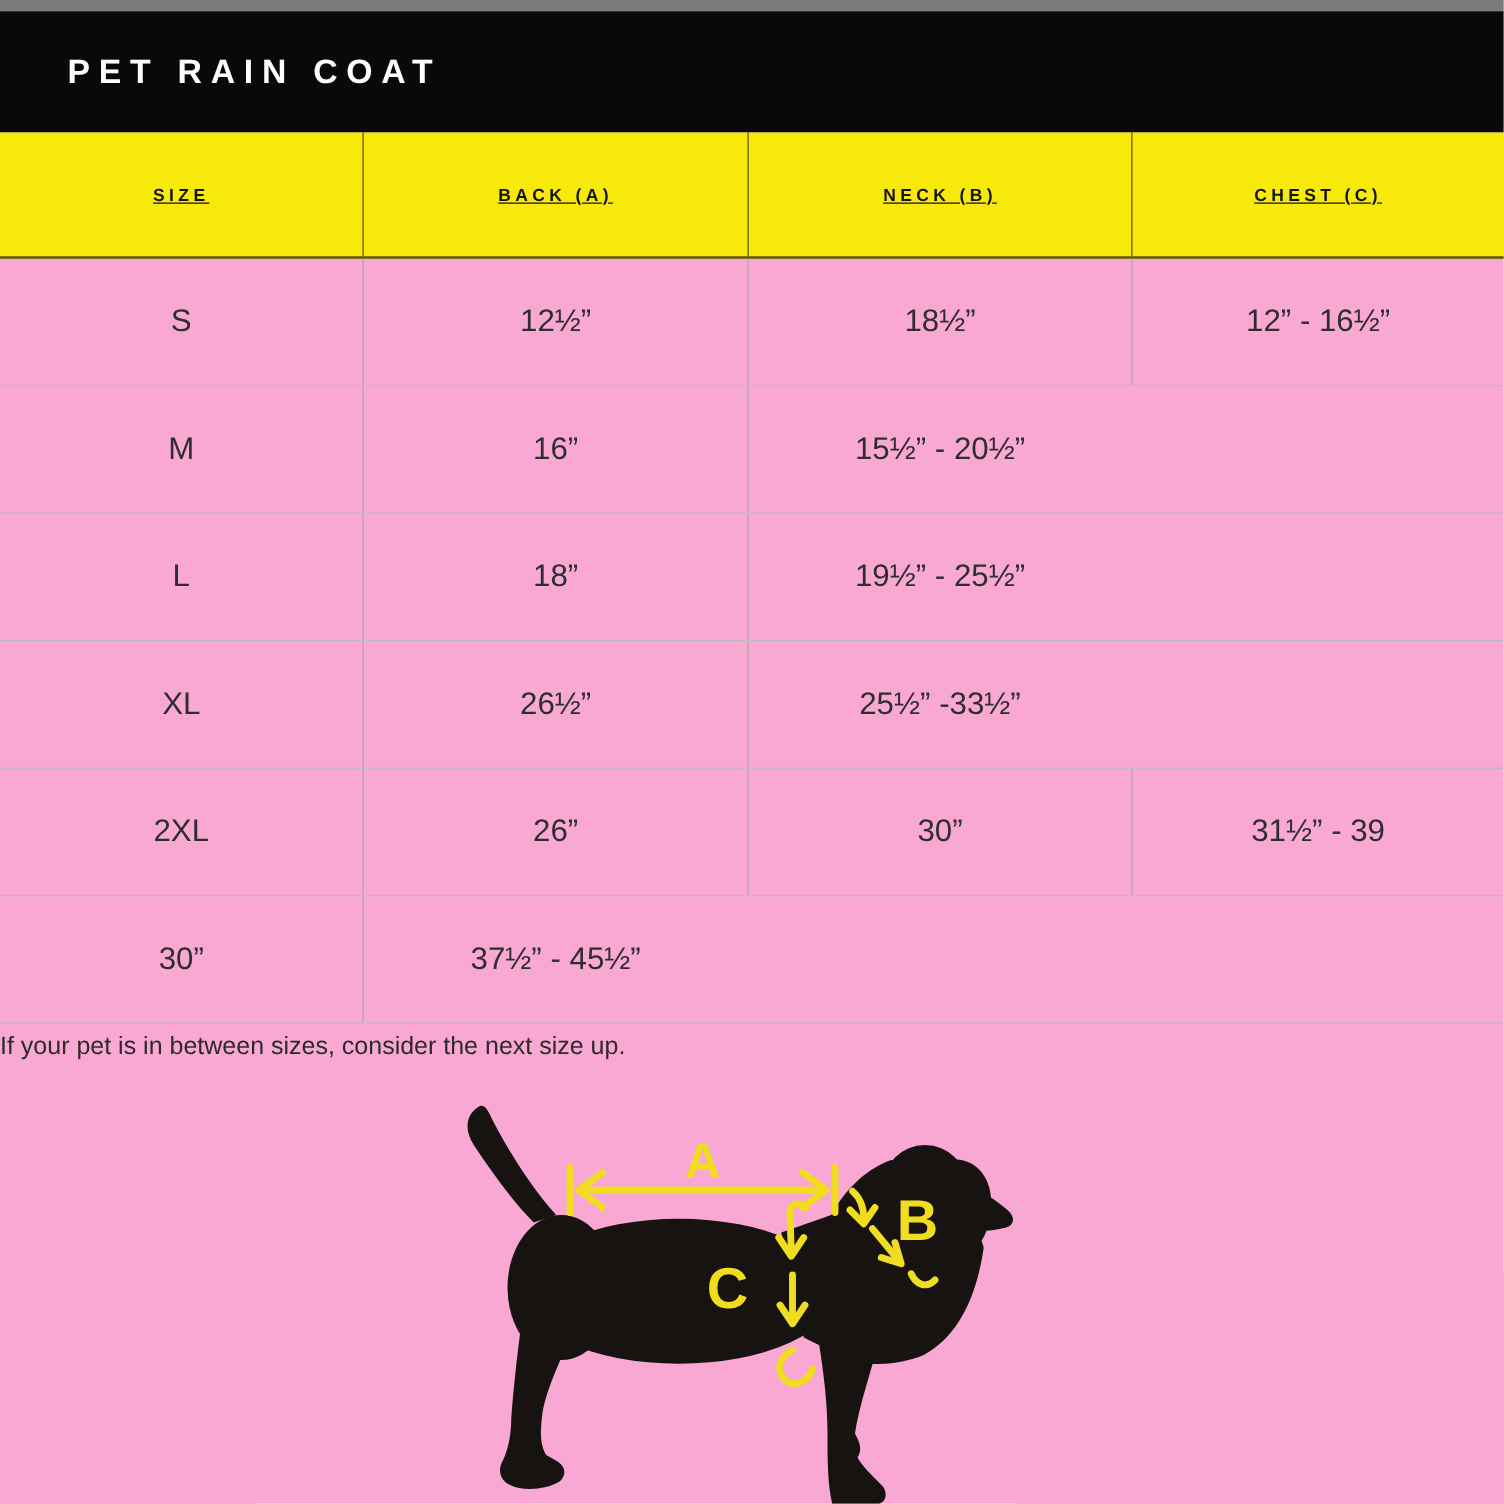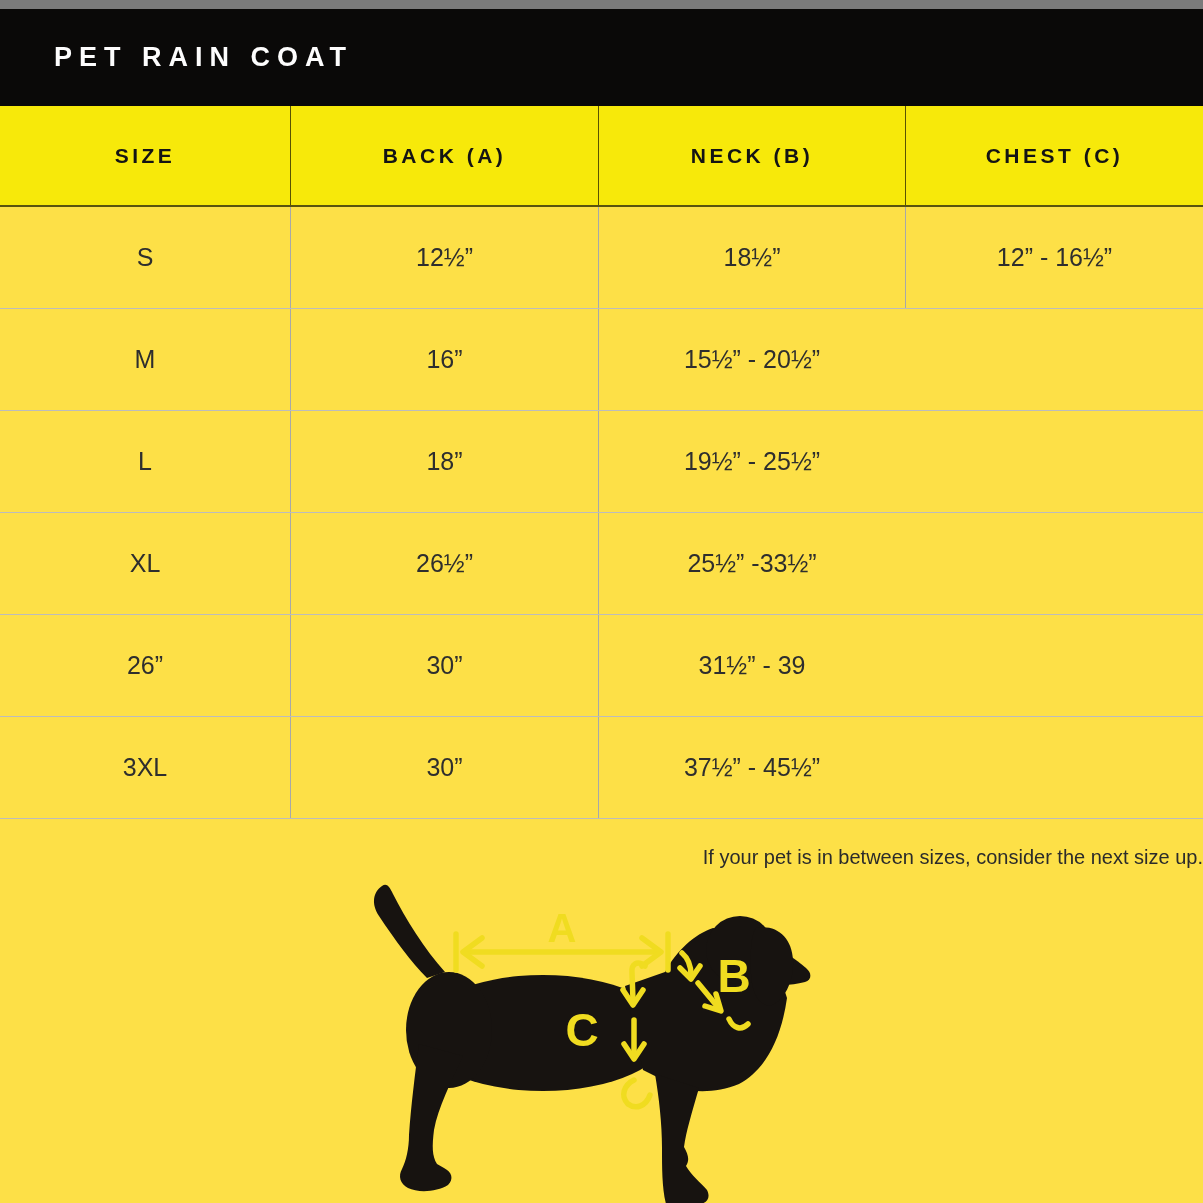--- a/index.html
+++ b/index.html
@@ -1,50 +1,51 @@
 <!DOCTYPE html>
 <html style="--gray: #7b7b7b; --black: #0a0908; --yellow: #f7e90a; --ann: #f0dc20; --dog: #171310;"><head>
 <meta charset="utf-8">
 <style>
   html,body{margin:0;padding:0;}
   body{
     width:1203px;height:1203px;overflow:hidden;background:#ffffff;
     font-family:"Liberation Sans","DejaVu Sans",sans-serif;
     -webkit-font-smoothing:antialiased;
   }
-  .page{position:relative;width:1203px;height:1203px;background:#fde047;}
+  .page{position:relative;width:1203px;height:1203px;background:#f9a8d4;}
   .topbar{height:9px;background:var(--gray,#7b7b7b);}
   .titlebar{height:97px;background:var(--black,#0a0908);display:flex;align-items:center;}
   .title{
     color:#fdfdfd;font-size:27px;font-weight:700;letter-spacing:7px;
     padding-left:54px;white-space:nowrap;
   }
   .thead{
     display:grid;grid-template-columns:290px 308px 307px 298px;
     height:101px;background:var(--yellow,#f7e90a);
     border-bottom:2px solid #59530e;box-sizing:border-box;
   }
   .thead .hcell{
     display:flex;align-items:center;justify-content:center;
-    color:#141414;font-size:21px;font-weight:700;letter-spacing:3.5px;
+    color:#141414;font-size:14px;font-weight:700;letter-spacing:3.5px;
     white-space:nowrap;
+    text-decoration:underline;
   }
   .thead .hcell + .hcell{border-left:1px solid rgba(35,32,0,0.75);text-align:center;}
   .tbody{}
   .trow{
     display:grid;grid-template-columns:290px 308px 307px 298px;
     height:102px;box-sizing:border-box;border-bottom:1px solid #bcbcbc;
   }
   .trow .cell{
     display:flex;align-items:center;justify-content:center;
     color:#2e2e2e;font-size:25px;white-space:nowrap;
   }
   .trow .cell + .cell{border-left:1px solid #a8a8a8;}
   .note{
-    margin-top:24px;text-align:right;color:#2b2b2b;font-size:20px;line-height:28px;
+    margin-top:4px;text-align:left;color:#2b2b2b;font-size:20px;line-height:28px;
   }
   .diagram{position:absolute;left:325px;top:878px;width:560px;height:325px;}
   .dog{fill:var(--dog,#171310);}
   .ann path,.ann line,.ann polyline{
     stroke:var(--ann,#f2df1e);stroke-width:5.5;fill:none;
     stroke-linecap:round;stroke-linejoin:round;
   }
   .ann text{
     fill:var(--ann,#f2df1e);stroke:none;font-weight:600;
     font-family:"Liberation Sans","DejaVu Sans",sans-serif;text-anchor:middle;
@@ -84,26 +85,26 @@
       <div class="cell">L</div>
       <div class="cell">18”</div>
       <div class="cell">19½” - 25½”</div>
     </div>
     <div class="trow">
       <div class="cell">XL</div>
       <div class="cell">26½”</div>
       <div class="cell">25½” -33½”</div>
     </div>
     <div class="trow">
+      <div class="cell">2XL</div>
       <div class="cell">26”</div>
       <div class="cell">30”</div>
       <div class="cell">31½” - 39</div>
     </div>
     <div class="trow">
-      <div class="cell">3XL</div>
       <div class="cell">30”</div>
       <div class="cell">37½” - 45½”</div>
     </div>
   </div>
 
   <div class="note">If your pet is in between sizes, consider the next size up.</div>
 
   <div class="diagram">
     <svg viewBox="0 0 560 325" width="560" height="325" xmlns="http://www.w3.org/2000/svg">
 

